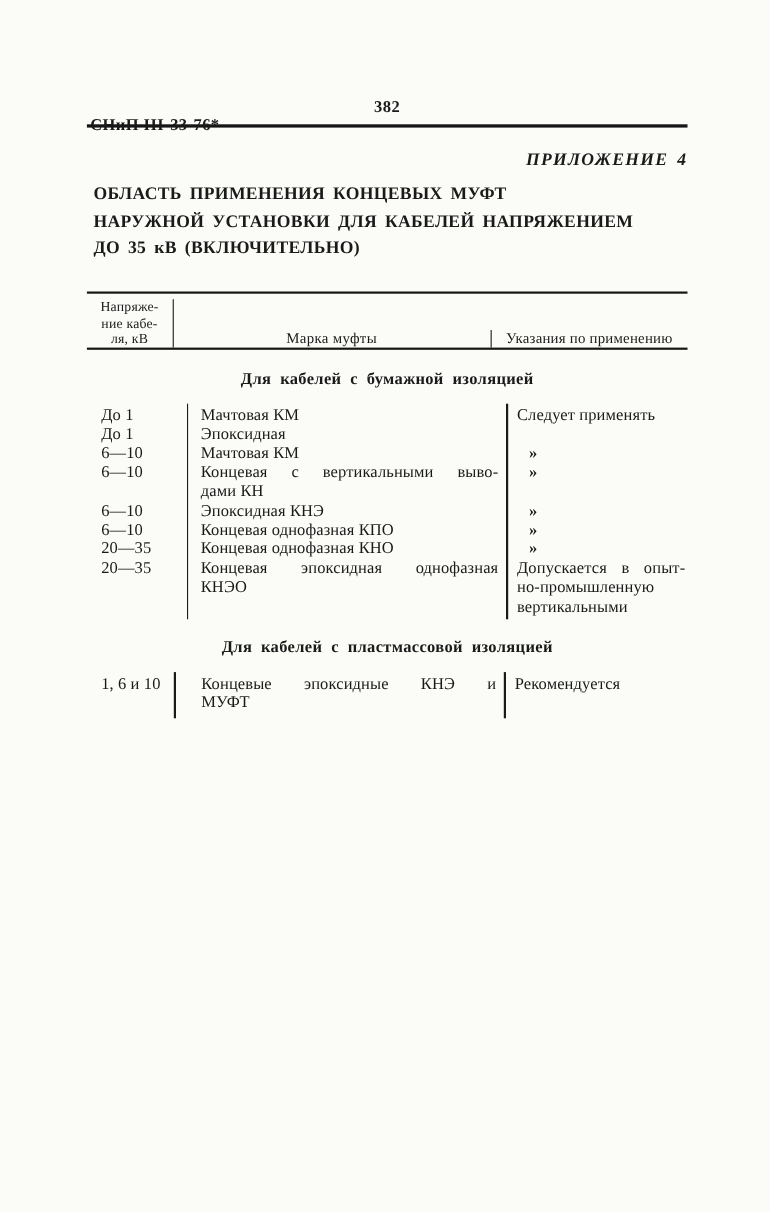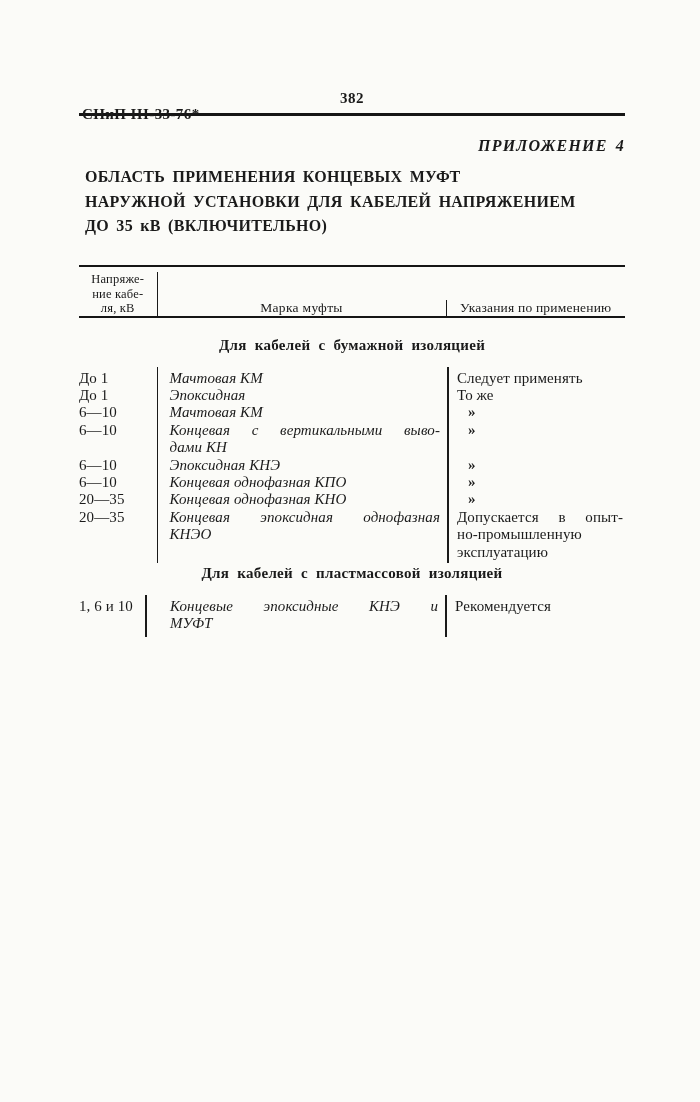--- a/index.html
+++ b/index.html
@@ -32,40 +32,40 @@
   .th-c1{width:77.5px;border-right:1.6px solid #1a1a1a;display:flex;flex-direction:column;
     justify-content:center;text-align:center;font-size:12.5px;line-height:14.5px;letter-spacing:.2px;}
   .th-c2{width:288px;border-right:1.6px solid #1a1a1a;display:flex;align-items:center;
     justify-content:center;font-size:13.5px;letter-spacing:.3px;}
   .th-c3{flex:1;display:flex;align-items:center;justify-content:center;
     font-size:13.5px;letter-spacing:.2px;white-space:nowrap;overflow:visible;}
 
   
   .section-title{margin-top:19px;text-align:center;font-weight:bold;font-size:15px;
     letter-spacing:.3px;word-spacing:4px;}
-  .section-title.second{margin-top:2px;}
-
-  
-  .sec-body{margin-top:13px;position:relative;padding-top:3px;}
+  .section-title.second{margin-top:18px;}
+
+  
+  .sec-body{margin-top:13px;position:relative;padding-top:3px;margin-left:13px;}
   .sec-body.first{padding-bottom:2px;}
   .sec-body.second{padding-bottom:4px;}
   .vl{position:absolute;top:0;bottom:0;width:1.6px;background:#1a1a1a;}
   .sec-body.first .vl1{left:77.5px;}
   .sec-body.first .vl2{left:368px;}
   .sec-body.second .vl1{left:66px;}
   .sec-body.second .vl2{left:366px;}
 
   .row{display:flex;font-size:15px;line-height:17.4px;letter-spacing:.1px;}
   .c1{width:77.5px;text-align:center;flex-shrink:0;}
   .c2{width:290.5px;box-sizing:border-box;padding-left:13px;padding-right:7px;flex-shrink:0;}
   .c3{flex:1;box-sizing:border-box;padding-left:10px;padding-right:2px;}
   .sec-body.second .c1{width:66px;}
   .sec-body.second .c2{width:300px;padding-left:25px;}
   .line{text-align:left;}
-  .c2 .line{text-align:justify;font-style:italic;}
+  .c2 .line{text-align:justify;}
   .jfull{text-align:justify;text-align-last:justify;}
   .sym{padding-left:11px;font-weight:bold;}
 </style>
 </head>
 <body>
 
 <div class="content">
 
   <div class="running-header">
     <span class="doc-code">СНиП III-33-76*</span>
@@ -109,23 +109,20 @@
         </div>
     </div>
 
     <div class="row">
       <div class="c1">
           <div class="line">До 1</div>
         </div>
       <div class="c2">
           <div class="line">Эпоксидная</div>
         </div>
-      <div class="c3">
-          <div class="line">То же</div>
-        </div>
     </div>
 
     <div class="row">
       <div class="c1">
           <div class="line">6—10</div>
         </div>
       <div class="c2">
           <div class="line">Мачтовая КМ</div>
         </div>
       <div class="c3">
@@ -186,21 +183,21 @@
       <div class="c1">
           <div class="line">20—35</div>
         </div>
       <div class="c2">
         <div class="line jfull">Концевая эпоксидная однофазная</div>
         <div class="line">КНЭО</div>
       </div>
       <div class="c3">
         <div class="line jfull">Допускается в опыт-</div>
         <div class="line">но-промышленную</div>
-        <div class="line">эксплуатацию</div>
+        <div class="line">вертикальными</div>
       </div>
     </div>
   </div>
 
   <div class="section-title second">Для кабелей с пластмассовой изоляцией</div>
 
   <div class="sec-body second">
     <div class="vl vl1"></div>
     <div class="vl vl2"></div>
 

